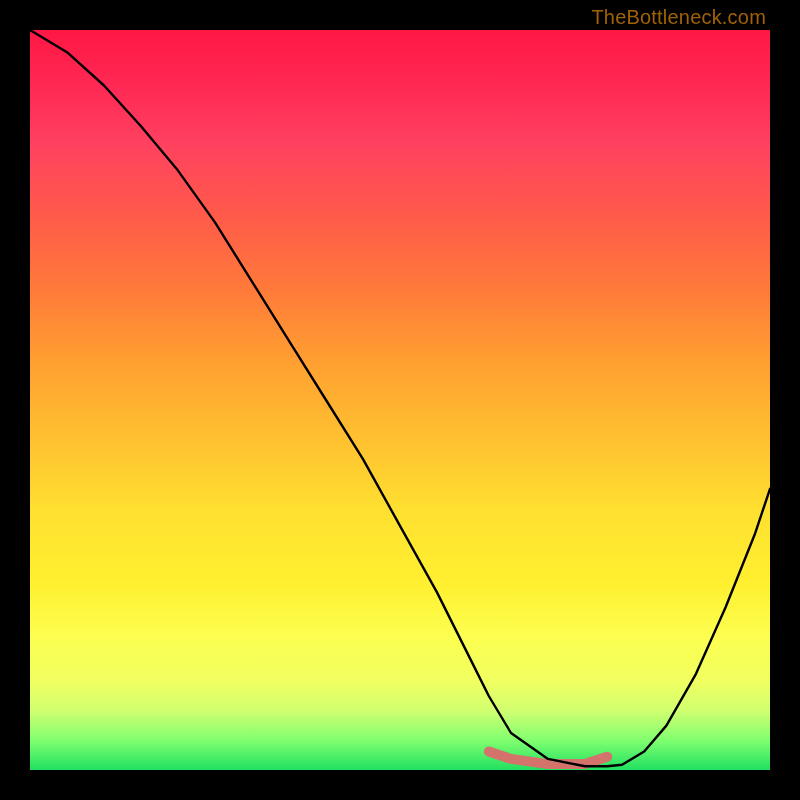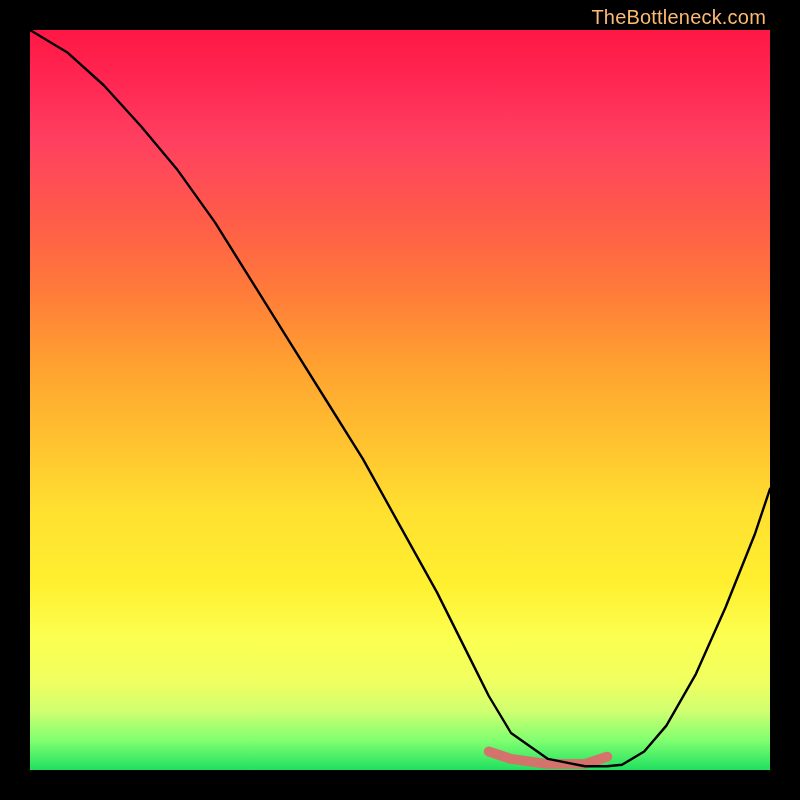--- a/index.html
+++ b/index.html
@@ -32,21 +32,21 @@
       #80ff70 96%,
       #20e060 100%
     );
   }
   .watermark {
     position: absolute;
     top: 6px;
     right: 34px;
     font-family: Arial, Helvetica, sans-serif;
     font-size: 20px;
-    color: #fdba74;
+    color: #a16207;
     font-weight: 500;
     letter-spacing: 0.2px;
   }
   svg.curve {
     position: absolute;
     left: 0; top: 0;
     width: 740px; height: 740px;
     overflow: visible;
   }
   .curve-path {

